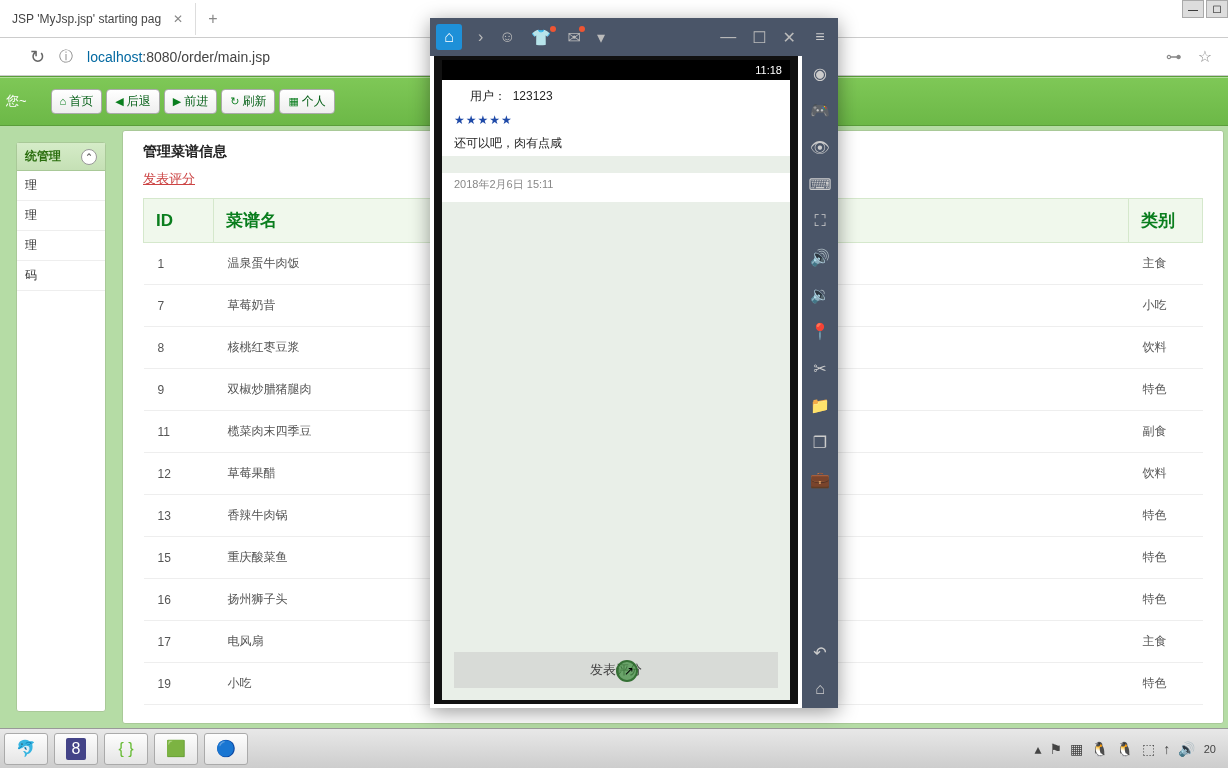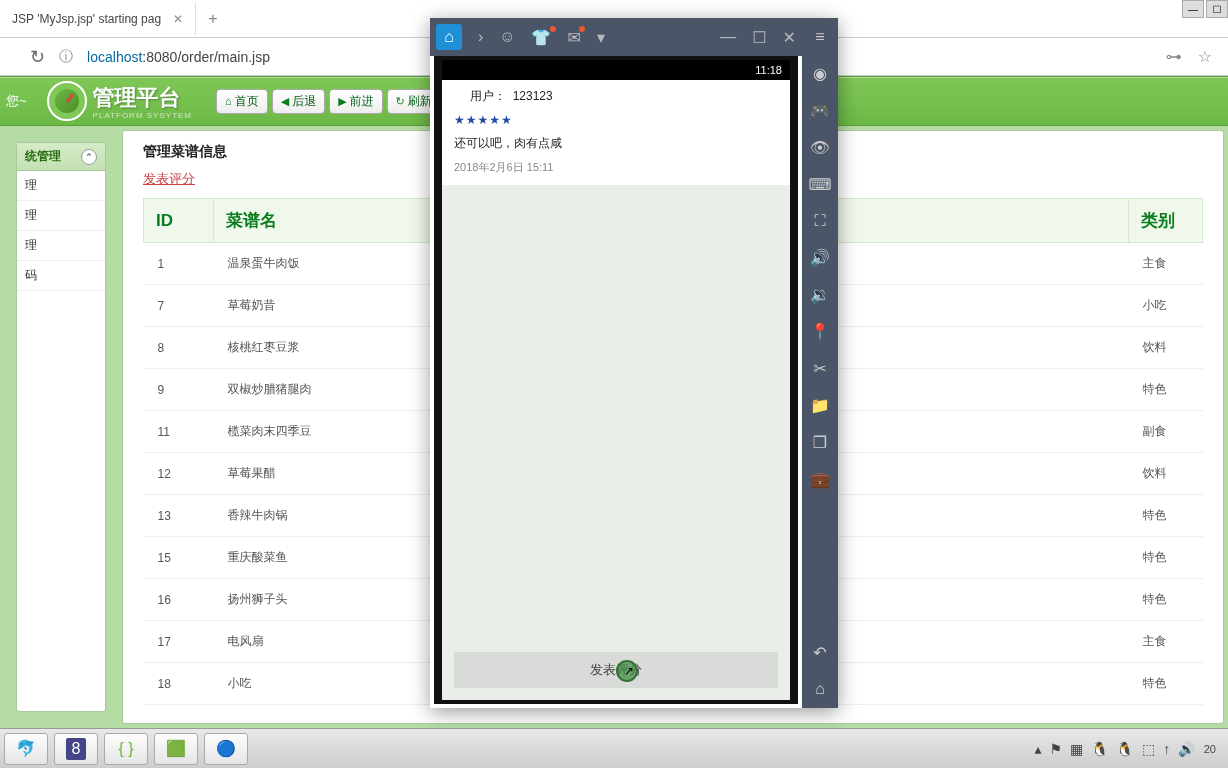--- a/index.html
+++ b/index.html
@@ -49,21 +49,21 @@
 .emu-tb-ic{color:#bbb;font-size:16px;position:relative}
 .emu-tb-ic.notif::after{content:"";position:absolute;top:-2px;right:-4px;width:6px;height:6px;background:#e53;border-radius:50%}
 .emu-tb-sep{flex:1}
 .emu-win{color:#bbb;cursor:pointer}
 .emu-screen{flex:1;background:#fff;border:8px solid #111;border-top-width:4px;border-bottom-width:4px;margin:0 4px 4px 4px;display:flex;flex-direction:column}
 .emu-status{background:#000;color:#fff;height:20px;display:flex;justify-content:flex-end;align-items:center;padding:0 8px;font-size:11px}
 .emu-content{flex:1;background:#e9efe8;padding:10px 12px;position:relative}
 .emu-userline{font-size:12px;color:#222;margin-bottom:4px;background:#fff;margin:-10px -12px 6px -12px;padding:8px 28px}
 .stars{color:#1f4aa8;font-size:12px;letter-spacing:1px;background:#fff;margin:-6px -12px 0 -12px;padding:0 12px 4px}
 .emu-review{font-size:12px;color:#222;background:#fff;margin:0 -12px;padding:4px 12px}
-.emu-date{font-size:11px;color:#888;background:#fff;margin:0 -12px;padding:4px 12px 10px}
+.emu-date{font-size:11px;color:#888;background:#fff;margin:17px -12px;padding:4px 12px 10px}
 .emu-btn{position:absolute;bottom:12px;left:12px;right:12px;height:36px;background:#d8dbd7;display:flex;align-items:center;justify-content:center;font-size:13px;color:#444}
 .emu-cursor{position:absolute;bottom:18px;left:50%;width:22px;height:22px;border-radius:50%;background:rgba(60,140,60,0.7);border:2px solid rgba(40,100,40,0.8)}
 .emu-cursor::after{content:"↖";position:absolute;top:2px;left:6px;color:#000;font-size:12px;transform:scaleX(-1)}
 .emu-sidebar{width:36px;background:#4a5568;display:flex;flex-direction:column;align-items:center;padding:10px 0;gap:18px}
 .emu-sb-ic{color:#ccc;font-size:16px;cursor:pointer}
 .emu-sb-ic.green{color:#5c5}
 .emu-sb-sep{flex:1}
 
 .taskbar{position:absolute;bottom:0;left:0;right:0;height:40px;background:linear-gradient(#e8e8e8,#cdcdcd);border-top:1px solid #999;display:flex;align-items:center;padding:0 4px;gap:6px}
 .tb-app{width:44px;height:32px;border:1px solid #aaa;border-radius:3px;background:linear-gradient(#fdfdfd,#e5e5e5);display:flex;align-items:center;justify-content:center;cursor:pointer}
@@ -94,29 +94,20 @@
     <span class="host">localhost</span><span>:8080</span><span>/order/main.jsp</span>
   </span>
   <div class="addr-right">
     <span>⊶</span>
     <span>☆</span>
   </div>
 </div>
 
 <div class="green-band">
   <span style="color:#fff;font-size:13px;margin-left:6px">您~</span>
-  <div class="logo-area">
-    <div class="logo-circ">
-        <div class="logo-inner"></div>
-      </div>
-    <div>
-      <div class="logo-text">管理平台</div>
-      <div class="logo-sub">PLATFORM SYSYTEM</div>
-    </div>
-  </div>
   <div class="toolbar">
     <div class="tb-btn">
         <span class="ic">⌂</span>
         <span>首页</span>
       </div>
     <div class="tb-btn">
         <span class="ic">◀</span>
         <span>后退</span>
       </div>
     <div class="tb-btn">
@@ -202,21 +193,21 @@
             <td>16</td>
             <td>扬州狮子头</td>
             <td>特色</td>
           </tr>
           <tr>
             <td>17</td>
             <td>电风扇</td>
             <td>主食</td>
           </tr>
           <tr>
-            <td>18</td>
+            <td>19</td>
             <td>小吃</td>
             <td>特色</td>
           </tr>
         </tbody>
     </table>
   </div>
 </div>
 
 <div class="emulator">
   <div class="emu-main">

